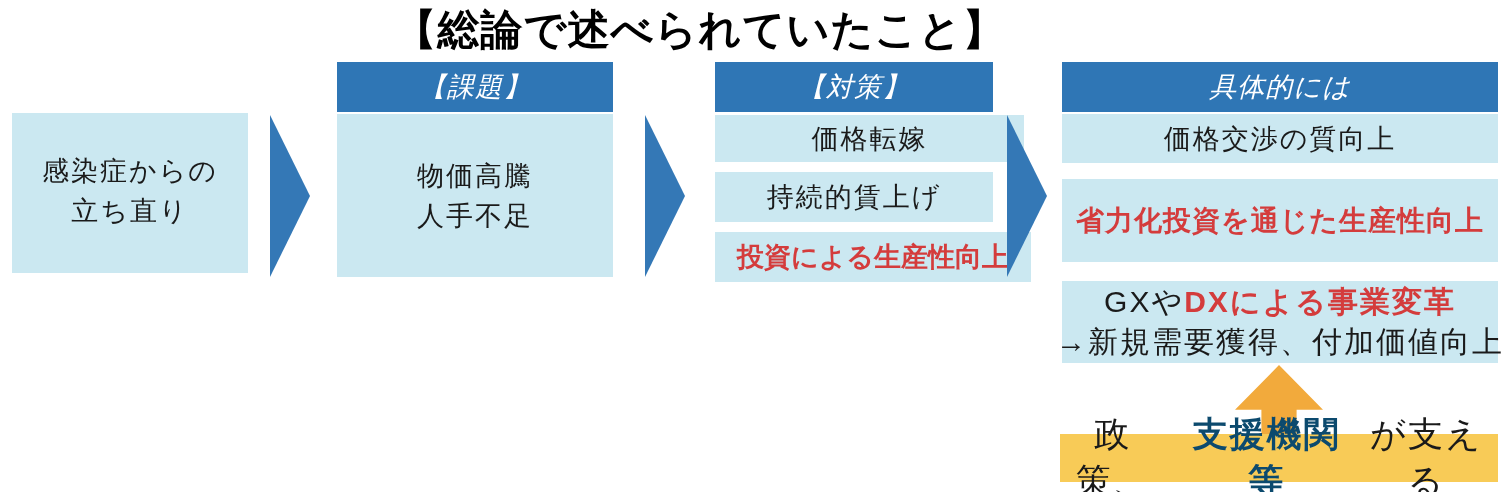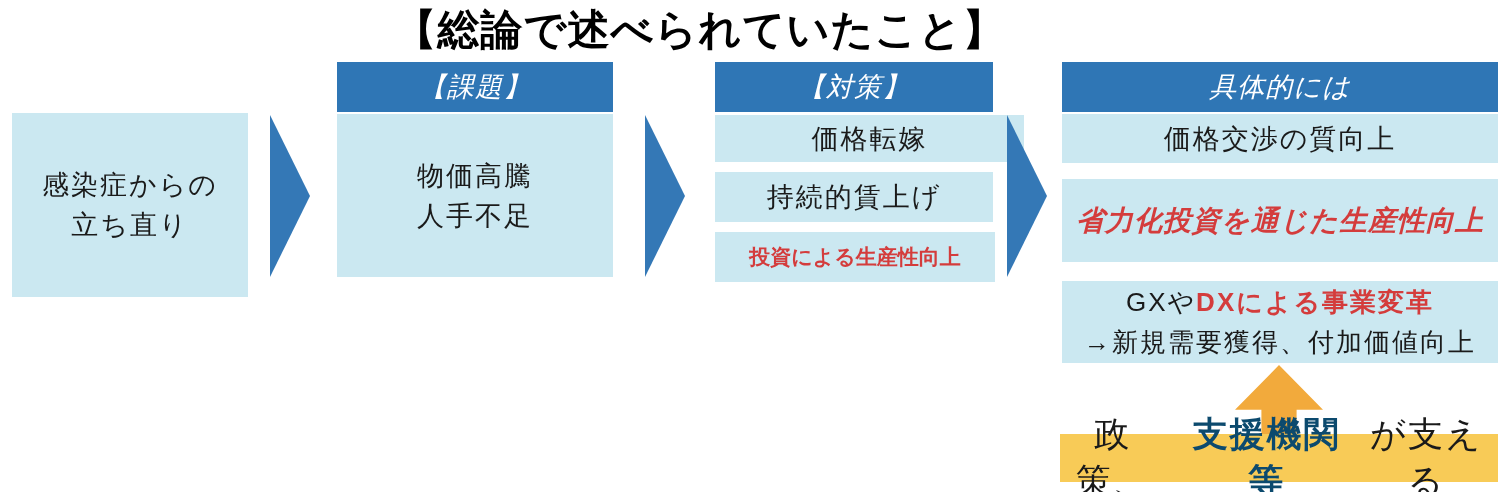--- a/index.html
+++ b/index.html
@@ -68,46 +68,46 @@
   }
   .gx-line { white-space:nowrap; }
 </style>
 </head>
 <body>
 
 <div class="canvas">
 
   <div class="title">【総論で述べられていたこと】</div>
 
-  <div class="box lightblue body-text" style="left:12px; top:113px; width:236px; height:184px;">
+  <div class="box lightblue body-text" style="left:12px; top:113px; width:236px; height:160px;font-family:Liberation Mono, monospace;">
     <div>感染症からの</div>
     <div>立ち直り</div>
   </div>
 
   <div class="arrow-right" style="left:270px; top:115px; width:40px; height:162px;"></div>
 
   <div class="box header" style="left:337px; top:62px; width:276px; height:50px;">【課題】</div>
   <div class="box lightblue body-text" style="left:337px; top:114px; width:276px; height:163px;">
     <div>物価高騰</div>
     <div>人手不足</div>
   </div>
 
   <div class="arrow-right" style="left:645px; top:115px; width:40px; height:162px;"></div>
 
   <div class="box header" style="left:715px; top:62px; width:278px; height:50px;">【対策】</div>
   <div class="box lightblue body-text" style="left:715px; top:115px; width:309px; height:47px;">価格転嫁</div>
   <div class="box lightblue body-text" style="left:715px; top:172px; width:278px; height:50px;">持続的賃上げ</div>
-  <div class="box lightblue red" style="left:715px; top:232px; width:280px; height:50px; font-size:21px;">投資による生産性向上</div>
+  <div class="box lightblue red" style="left:715px; top:232px; width:316px; height:50px; font-size:27px;">投資による生産性向上</div>
 
   <div class="arrow-right" style="left:1007px; top:115px; width:40px; height:162px;"></div>
 
   <div class="box header" style="left:1062px; top:62px; width:436px; height:50px;">具体的には</div>
   <div class="box lightblue body-text" style="left:1062px; top:114px; width:436px; height:49px;">価格交渉の質向上</div>
-  <div class="box lightblue red" style="left:1062px; top:179px; width:436px; height:83px; font-size:28px; letter-spacing:1px;font-style:italic;">省力化投資を通じた生産性向上</div>
-  <div class="box lightblue body-text" style="left:1062px; top:281px; width:436px; height:82px; font-size:26px;">
+  <div class="box lightblue red" style="left:1062px; top:179px; width:436px; height:83px; font-size:28px; letter-spacing:1px;">省力化投資を通じた生産性向上</div>
+  <div class="box lightblue body-text" style="left:1062px; top:281px; width:436px; height:82px; font-size:30px;">
     <div class="gx-line"><span>GXや</span><span class="red">DXによる事業変革</span></div>
     <div class="gx-line">→新規需要獲得、付加価値向上</div>
   </div>
 
   <div class="up-arrow" style="left:1235px; top:365px; width:88px; height:70px;"></div>
 
   <div class="yellow-box" style="left:1060px; top:434px; width:438px; height:48px;">
     <span>政策、</span>
       <span class="red-dark">支援機関等</span>
       <span>が支える</span>

